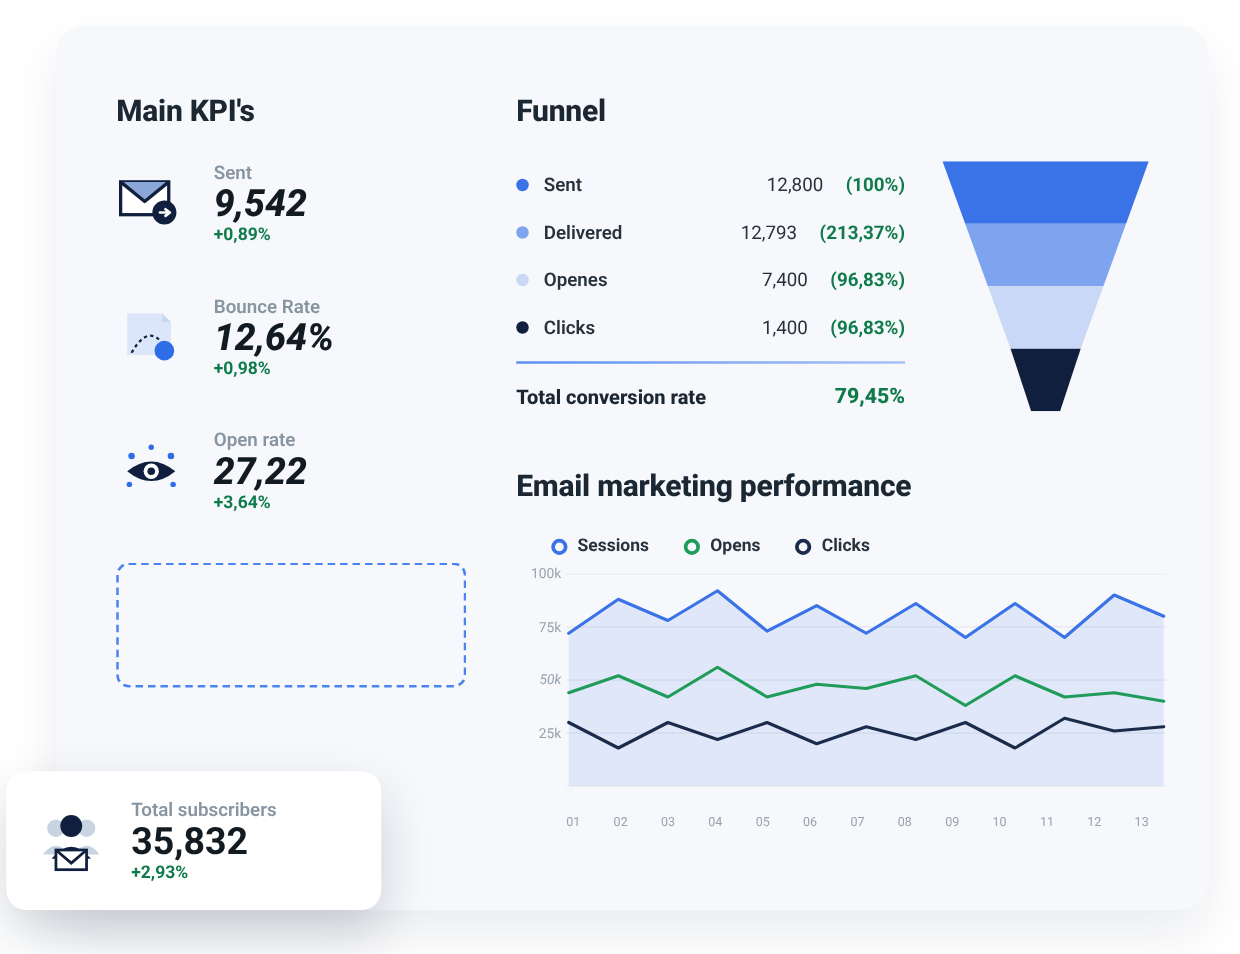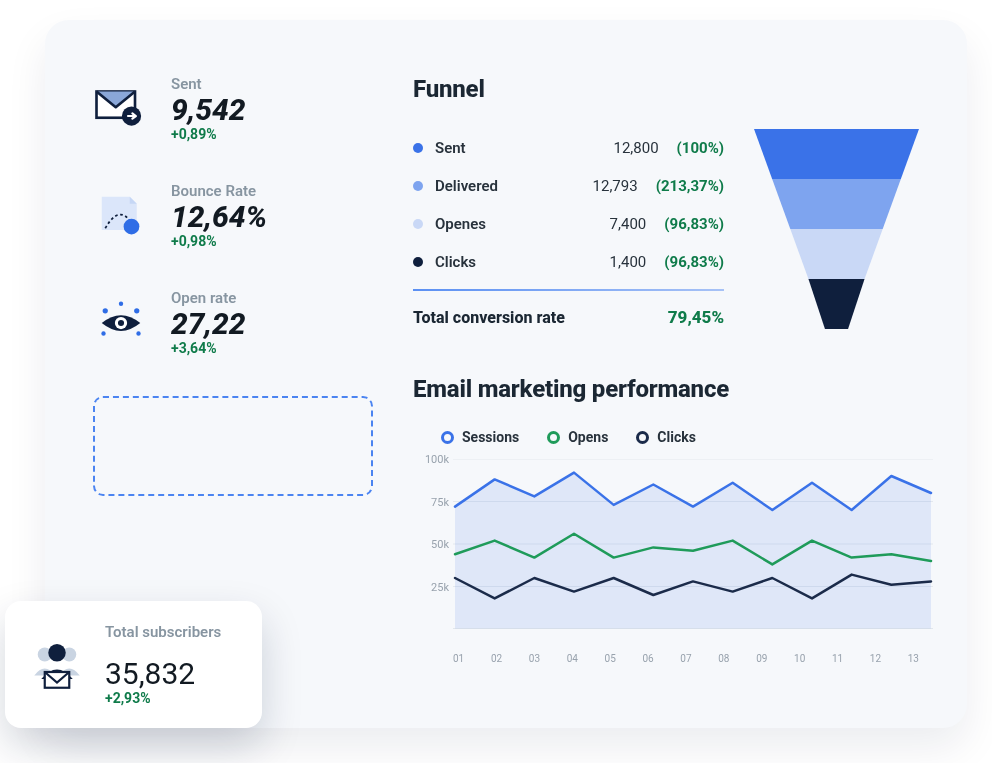--- a/index.html
+++ b/index.html
@@ -12,24 +12,24 @@
 
   h2{margin:0 0 26px 0;font-size:24px;font-weight:800;color:#1b2733;letter-spacing:-.2px;}
 
   .kpi{display:flex;align-items:center;gap:22px;margin-bottom:40px;}
   .kpi .icon{width:56px;height:56px;flex-shrink:0;display:flex;align-items:center;justify-content:center;}
   .kpi .txt .lbl{font-size:15px;color:#8795a1;font-weight:600;}
   .kpi .txt .val{font-size:30px;font-weight:800;color:#121a22;line-height:1.1;font-style:italic;}
   .kpi .txt .delta{font-size:14px;font-weight:700;color:#0f7b4a;}
 
   .placeholder{border:2px dashed #4b84f1;border-radius:10px;height:100px;margin-top:6px;}
-  .subscribers{position:absolute;left:5px;bottom:35px;width:257px;background:#fff;border-radius:16px;padding:22px 24px;box-shadow:0 18px 40px rgba(10,30,60,.18);display:flex;align-items:center;gap:20px;}
+  .subscribers{position:absolute;left:5px;bottom:35px;width:300px;background:#fff;border-radius:16px;padding:22px 24px;box-shadow:0 18px 40px rgba(10,30,60,.18);display:flex;align-items:center;gap:20px;}
   .subscribers .icon{width:56px;height:56px;flex-shrink:0;}
   .subscribers .lbl{font-size:15px;color:#8795a1;font-weight:600;}
-  .subscribers .val{font-size:30px;font-weight:400;color:#121a22;line-height:1.1;margin-top:16px;}
+  .subscribers .val{font-size:30px;font-weight:700;color:#121a22;line-height:1.1;}
   .subscribers .delta{font-size:14px;font-weight:700;color:#0f7b4a;}
 
   .funnel-row{display:flex;gap:30px;align-items:flex-start;}
   .funnel-list{flex:1;}
   .f-item{display:flex;align-items:center;padding:10px 0;font-size:15px;}
   .dot{width:10px;height:10px;border-radius:50%;margin-right:12px;flex-shrink:0;}
   .f-item .name{flex:1;color:#28323c;font-weight:600;}
   .f-item .num{color:#28323c;margin-right:6px;}
   .f-item .pct{color:#0f7b4a;font-weight:700;margin-left:12px;}
   .f-sep{height:2px;background:linear-gradient(90deg,#5b90f3,#a7c2f6);margin:8px 0 12px;}
@@ -51,20 +51,21 @@
   .xlabels{position:absolute;left:40px;right:0;bottom:0;display:flex;justify-content:space-between;font-size:10px;color:#98a2ad;}
 </style>
 </head>
 <body>
 
 <div class="canvas">
   <div class="card">
     <div class="cols">
 
       <div class="left">
+        <h2>Main KPI's</h2>
 
         <div class="kpi">
           <div class="icon">
             <svg viewBox="0 0 64 64" width="56" height="56">
               <rect x="4" y="12" width="44" height="30" fill="#fff" stroke="#0f1f3d" stroke-width="3"></rect>
               <path d="M4 12 L26 30 L48 12" fill="#8aa7d8" stroke="#0f1f3d" stroke-width="3" stroke-linejoin="round"></path>
               <circle cx="44" cy="40" r="11" fill="#0f1f3d"></circle>
               <path d="M40 40 h8 M45 37 l4 3 -4 3" stroke="#fff" stroke-width="2.5" fill="none" stroke-linecap="round" stroke-linejoin="round"></path>
             </svg>
           </div>
@@ -171,21 +172,21 @@
                 <span>Opens</span>
               </div>
               <div class="i">
                 <span class="ring" style="border-color:#1b2b4a"></span>
                 <span>Clicks</span>
               </div>
             </div>
           <div class="chart">
             <div class="ylabels" id="ylabels">
                 <span style="top: 127.5px;">25k</span>
-                <span style="top: 85px;">50k</span>
+                <span style="top: 85px; font-style: italic;">50k</span>
                 <span style="top: 42.5px;">75k</span>
                 <span style="top: 0px;">100k</span>
               </div>
             <svg id="chart-svg" width="480" height="170" viewBox="0 0 480 170" preserveAspectRatio="none" style="margin-left:40px;">
                 <line x1="0" y1="127.5" x2="480" y2="127.5" stroke="#e3e8ee" stroke-width="1"></line>
                 <line x1="0" y1="85" x2="480" y2="85" stroke="#e3e8ee" stroke-width="1"></line>
                 <line x1="0" y1="42.5" x2="480" y2="42.5" stroke="#e3e8ee" stroke-width="1"></line>
                 <line x1="0" y1="0" x2="480" y2="0" stroke="#e3e8ee" stroke-width="1"></line>
                 <path d="M2,47.60000000000001 L2,47.60000000000001 L41.666666666666664,20.400000000000006 L81.33333333333333,37.400000000000006 L121,13.599999999999994 L160.66666666666666,45.900000000000006 L200.33333333333334,25.5 L240,47.60000000000001 L279.6666666666667,23.80000000000001 L319.3333333333333,51.000000000000014 L359,23.80000000000001 L398.6666666666667,51.000000000000014 L438.3333333333333,17 L478,34 L478,170 L2,170 Z" fill="#3a72e8" fill-opacity="0.12"></path>
                 <path d="M2,47.60000000000001 L2,47.60000000000001 L41.666666666666664,20.400000000000006 L81.33333333333333,37.400000000000006 L121,13.599999999999994 L160.66666666666666,45.900000000000006 L200.33333333333334,25.5 L240,47.60000000000001 L279.6666666666667,23.80000000000001 L319.3333333333333,51.000000000000014 L359,23.80000000000001 L398.6666666666667,51.000000000000014 L438.3333333333333,17 L478,34" fill="none" stroke="#3a72e8" stroke-width="2.5" stroke-linejoin="round" stroke-linecap="round"></path>

